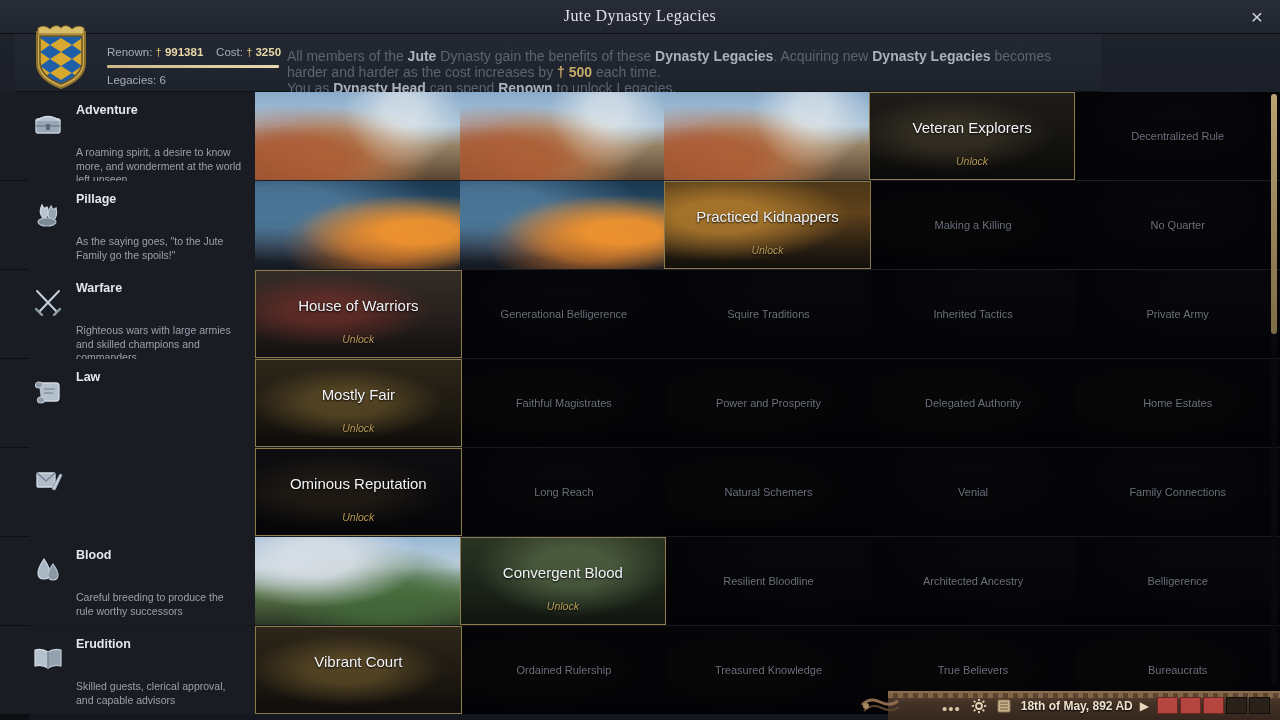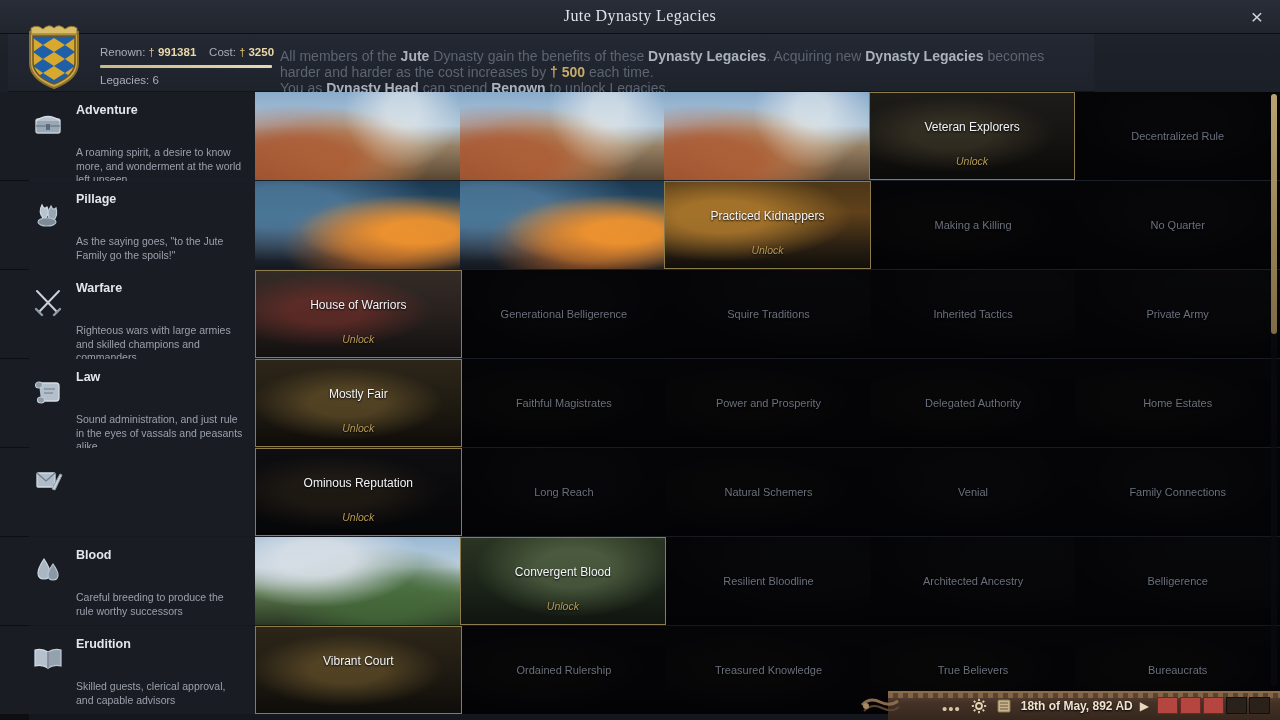--- a/index.html
+++ b/index.html
@@ -54,21 +54,21 @@
     font-size: 21px;
     font-weight: 300;
     color: #cfd3db;
     cursor: pointer;
     user-select: none;
   }
 
   
   .header {
     position: absolute;
-    left: 8px; top: 34px;
+    left: 15px; top: 34px;
     width: 1086px; height: 58px;
     background: linear-gradient(180deg, #232833 0%, #1e222b 100%);
     border-bottom: 1px solid #101318;
   }
 
   .coa {
     position: absolute;
     left: 15px; top: -16px;
     width: 62px; height: 72px;
   }
@@ -228,21 +228,21 @@
 
   
   .cell.available {
     border: 1px solid #8d7b4c;
     box-shadow: inset 0 0 18px rgba(0,0,0,0.55);
     z-index: 4;
   }
   .cell.available .veil { background: rgba(6,8,12,0.32); }
   .cell.available .cell-label {
     color: #f2f4f8;
-    font-size: 12px;
+    font-size: 15px;
     transform: translateY(-9px);
   }
 
   
   .cell.locked .veil { background: rgba(3,4,6,0.87); }
   .cell.locked .cell-label { color: #6a707c; }
 
   
   .art-harbour {
     background:
@@ -605,21 +605,20 @@
                   <ellipse cx="8" cy="11" rx="3.5" ry="3" fill="#8d9aa8" stroke="#c2ccd7" stroke-width="1.2"></ellipse>
                   <ellipse cx="10" cy="26" rx="3.5" ry="3" fill="#8d9aa8" stroke="#c2ccd7" stroke-width="1.2"></ellipse>
                   <g stroke="#6e7b89" stroke-width="1">
                     <line x1="13" y1="15" x2="24" y2="15"></line>
                     <line x1="13" y1="19" x2="22" y2="19"></line>
                   </g>
                 </svg>
               </div>
               <div class="track-text">
                 <div class="track-name">Law</div>
-                <div class="track-desc">Sound administration, and just rule in the eyes of vassals and peasants alike</div>
               </div>
             </div>
             <div class="track-cells">
               <div class="cell available">
                 <div class="art art-court"></div>
                 <div class="veil"></div>
                 <div class="cell-label">Mostly Fair</div>
                 <div class="cell-unlock">Unlock</div>
               </div>
               <div class="cell locked">

